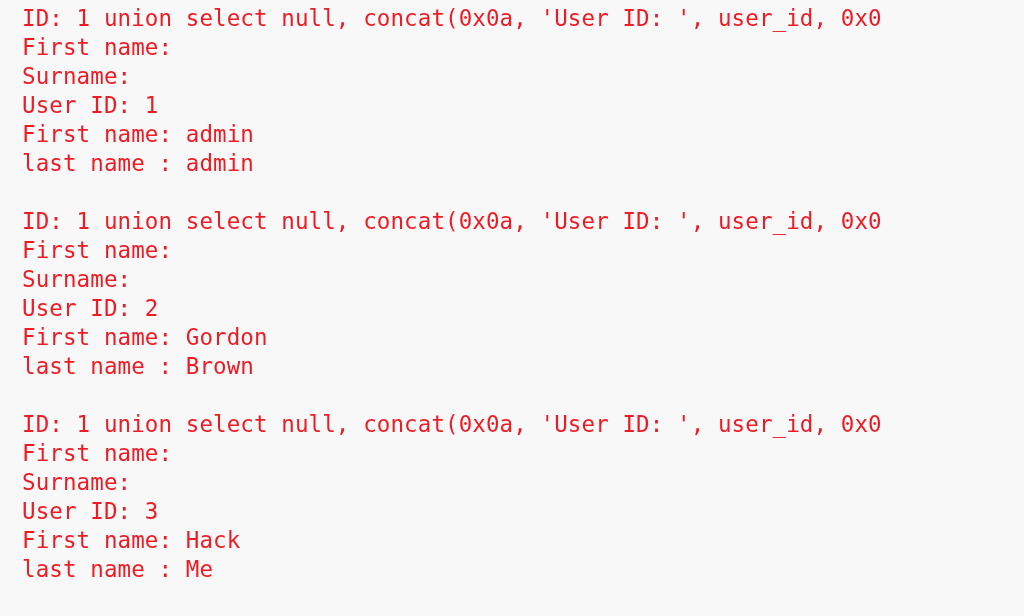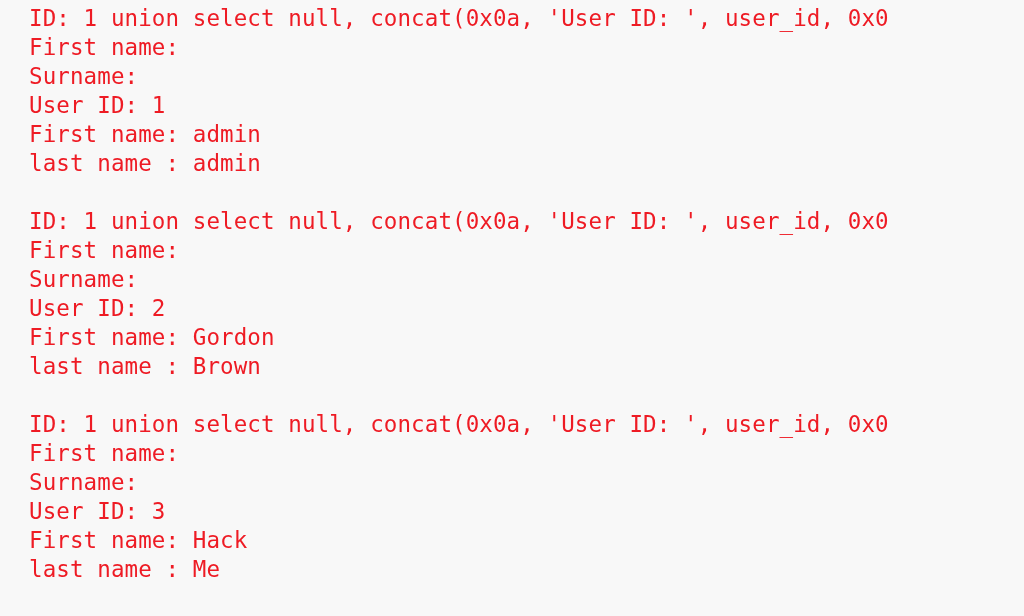--- a/index.html
+++ b/index.html
@@ -14,19 +14,19 @@
   pre.output {
     margin: 0;
     padding: 4px 0 0 22px;
     color: #ee1b24;
     font-size: 22.5px;
     line-height: 1.29;
     white-space: pre;
     font-family: inherit;
     letter-spacing: 0.1px;
   }
-  .record { display: block; margin-left: 7px; }
+  .record { display: block; }
   .blank-line { display: block; height: 1.29em; }
 </style>
 </head>
 <body>
 
 <pre class="output"><span class="record">ID: 1 union select null, concat(0x0a, 'User ID: ', user_id, 0x0</span><span class="record">First name:</span><span class="record">Surname:</span><span class="record">User ID: 1</span><span class="record">First name: admin</span><span class="record">last name : admin</span><span class="blank-line"></span><span class="record">ID: 1 union select null, concat(0x0a, 'User ID: ', user_id, 0x0</span><span class="record">First name:</span><span class="record">Surname:</span><span class="record">User ID: 2</span><span class="record">First name: Gordon</span><span class="record">last name : Brown</span><span class="blank-line"></span><span class="record">ID: 1 union select null, concat(0x0a, 'User ID: ', user_id, 0x0</span><span class="record">First name:</span><span class="record">Surname:</span><span class="record">User ID: 3</span><span class="record">First name: Hack</span><span class="record">last name : Me</span></pre>
 
 </body></html>

